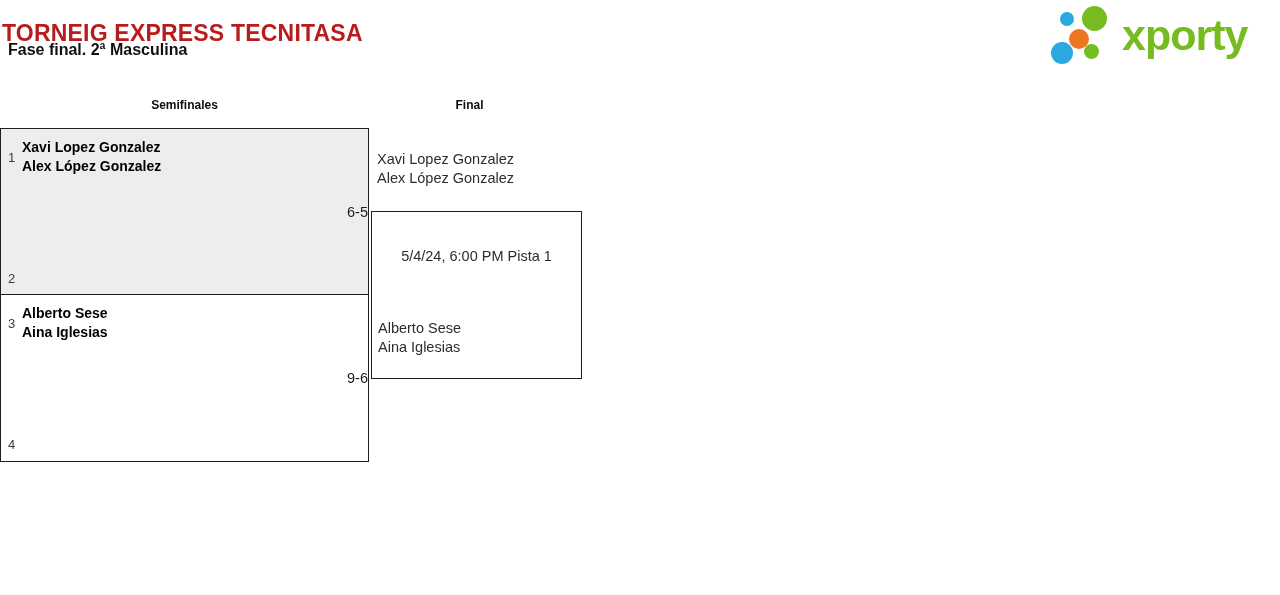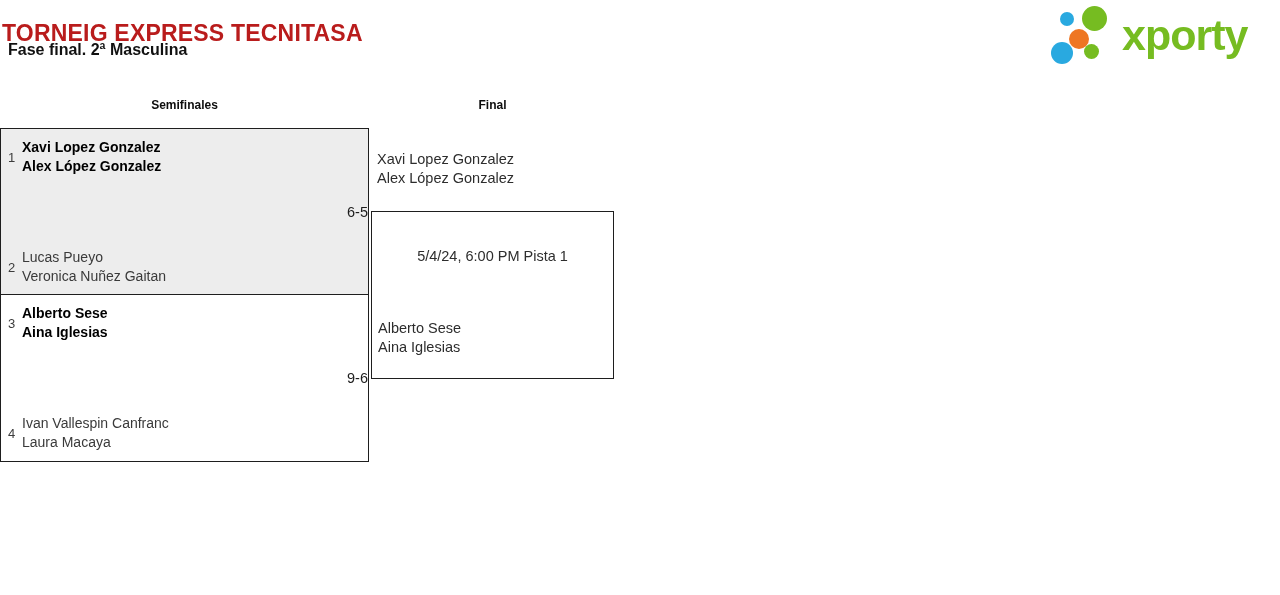--- a/index.html
+++ b/index.html
@@ -28,21 +28,21 @@
   .wordmark{
     position:absolute;left:60px;top:11px;
     font-size:43px;font-weight:700;color:#76bc21;
     letter-spacing:-1px;line-height:48px;margin-left:12px;
   }
   
   .round-header{
     position:absolute;top:98px;font-size:12px;font-weight:700;color:#0d0d0d;text-align:center;
   }
   .round-header.semis{left:0;width:369px;}
-  .round-header.final{left:381px;width:223px;}
+  .round-header.final{left:358px;width:223px;}
   
   .match-box{
     position:absolute;left:0;width:369px;height:168px;
     border:1px solid #1e1e1e;box-sizing:border-box;background:#fff;
   }
   .match-box.m1{top:128px;background:#ededed;}
   .match-box.m2{top:294px;}
   .team-row{position:absolute;left:0;right:0;display:flex;align-items:center;}
   .team-row.top{top:9px;}
   .team-row.bottom{bottom:9px;}
@@ -55,21 +55,21 @@
   .score{
     position:absolute;top:50%;left:0;right:0;transform:translateY(-50%);
     text-align:right;font-size:14.5px;color:#1c1c1c;
   }
   
   .finalist-top{
     position:absolute;left:377px;top:150px;
     font-size:14.5px;line-height:19px;color:#2d2d2d;
   }
   .final-box{
-    position:absolute;left:371px;top:211px;width:243px;height:168px;
+    position:absolute;left:371px;top:211px;width:211px;height:168px;
     border:1px solid #1e1e1e;box-sizing:border-box;background:#fff;
   }
   .final-info{
     position:absolute;top:36px;left:0;right:0;text-align:center;
     font-size:14.5px;color:#2d2d2d;
   }
   .finalist-bottom{
     position:absolute;left:6px;bottom:21px;
     font-size:14.5px;line-height:19px;color:#2d2d2d;
   }
@@ -96,42 +96,34 @@
   <div class="team-row top winner">
     <span class="seed">1</span>
     <span class="players">
       <div>Xavi Lopez Gonzalez</div>
       <div>Alex López Gonzalez</div>
     </span>
   </div>
   <div class="score">6-5</div>
   <div class="team-row bottom">
     <span class="seed">2</span>
-    <span class="players">
-      <div>Lucas Pueyo</div>
-      <div>Veronica Nuñez Gaitan</div>
-    </span>
   </div>
 </div>
 
 <div class="match-box m2">
   <div class="team-row top winner">
     <span class="seed">3</span>
     <span class="players">
       <div>Alberto Sese</div>
       <div>Aina Iglesias</div>
     </span>
   </div>
   <div class="score">9-6</div>
   <div class="team-row bottom">
     <span class="seed">4</span>
-    <span class="players">
-      <div>Ivan Vallespin Canfranc</div>
-      <div>Laura Macaya</div>
-    </span>
   </div>
 </div>
 
 <div class="finalist-top">
   <div>Xavi Lopez Gonzalez</div>
   <div>Alex López Gonzalez</div>
 </div>
 
 <div class="final-box">
   <div class="final-info">5/4/24, 6:00 PM Pista 1</div>

